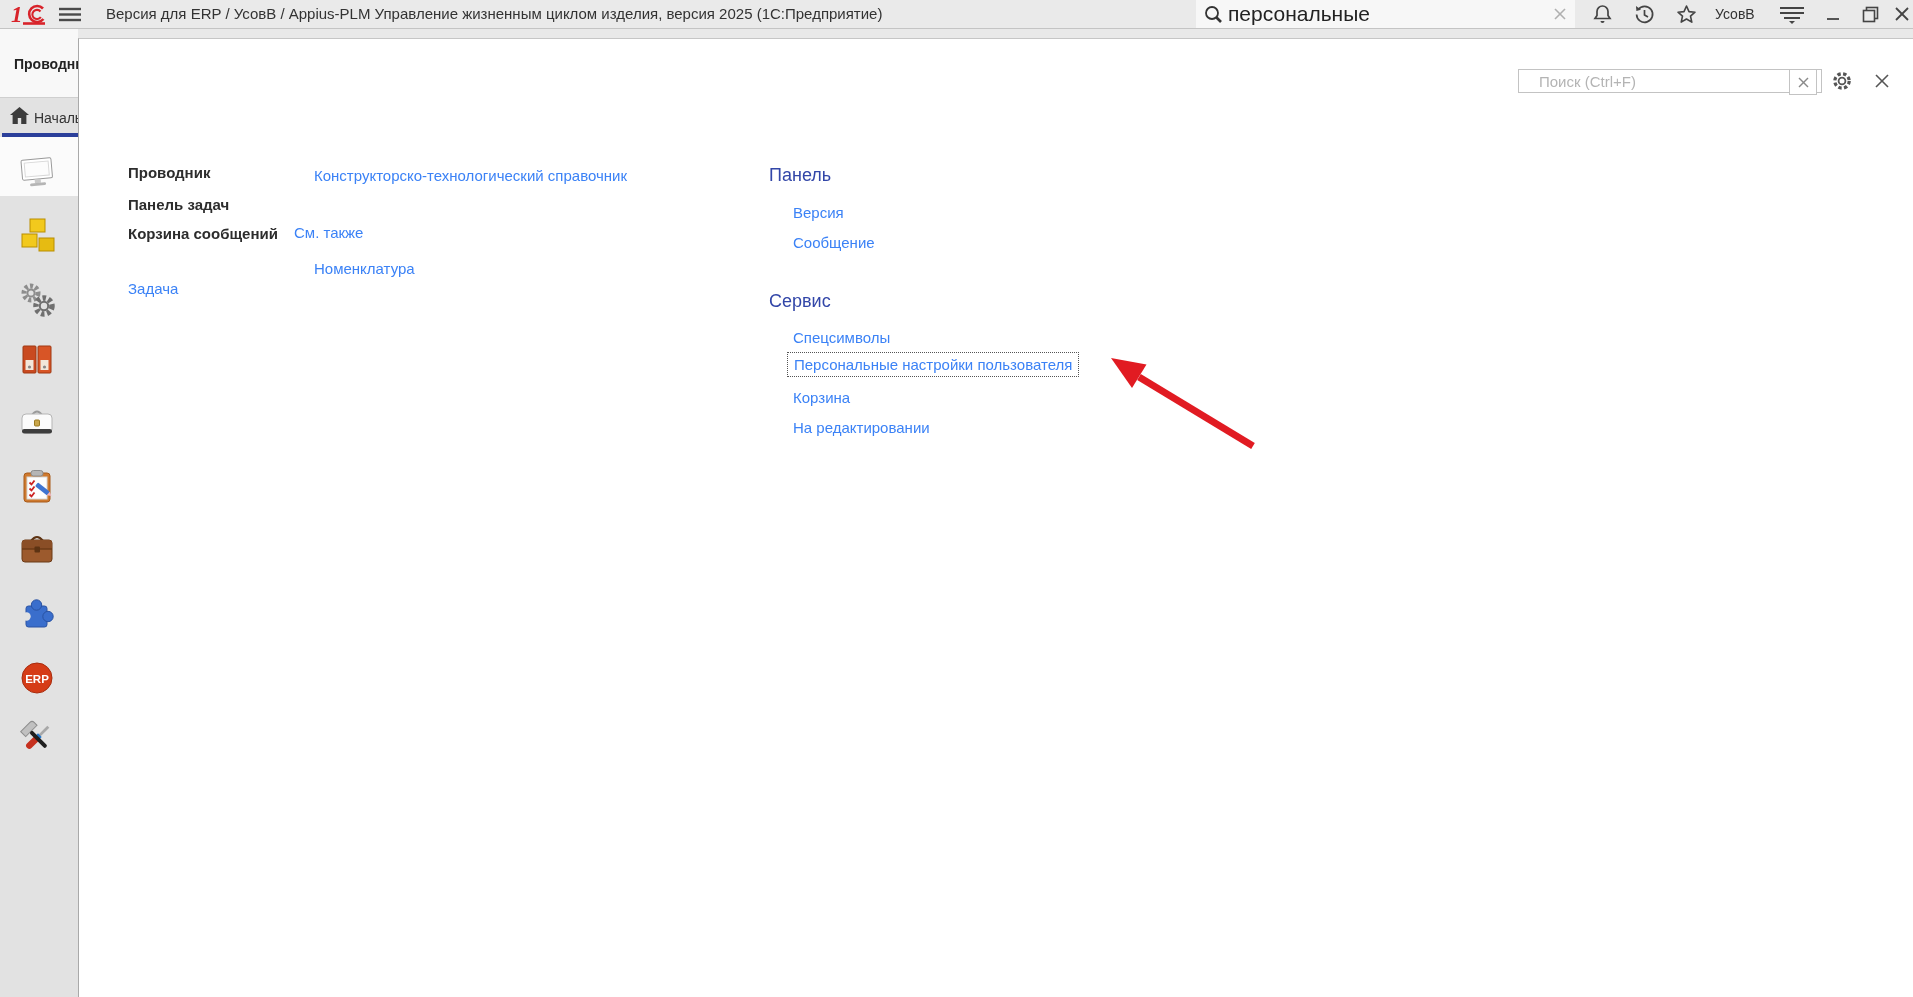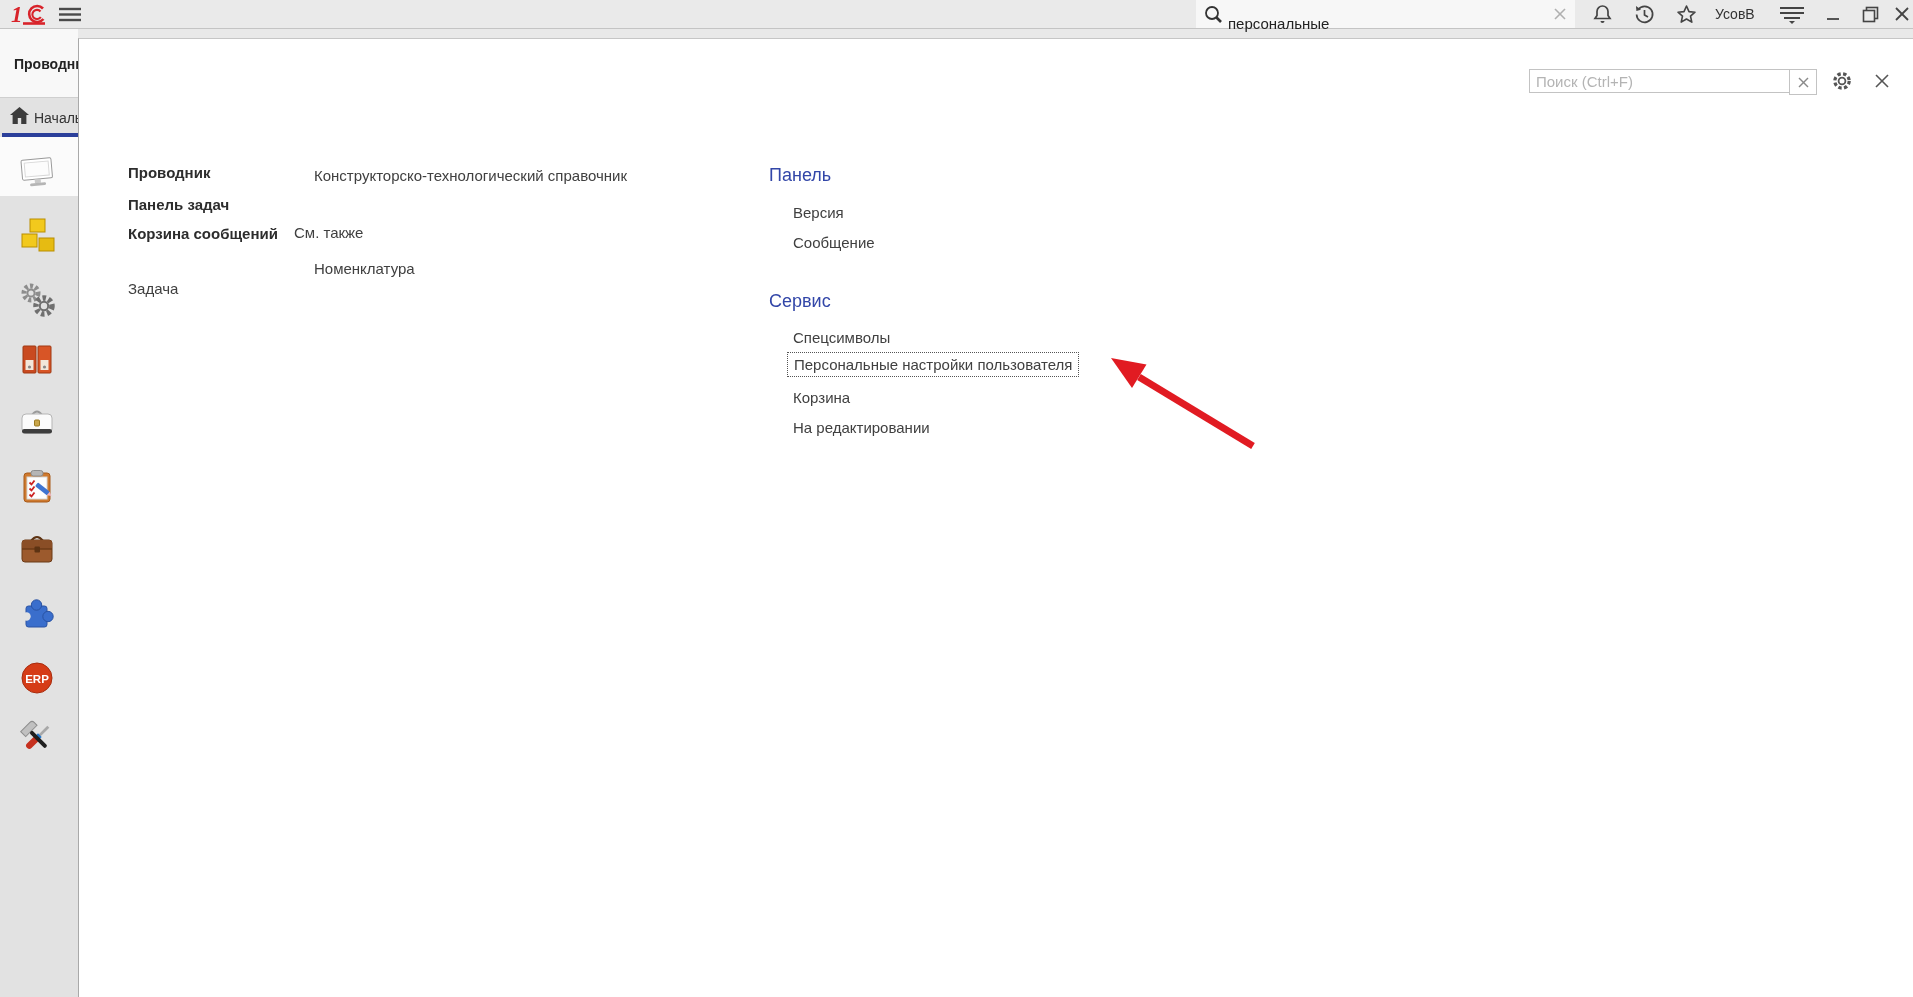--- a/index.html
+++ b/index.html
@@ -8,42 +8,42 @@
     font-family:"Liberation Sans",sans-serif;color:#333;
     -webkit-font-smoothing:antialiased;
   }
   .abs{position:absolute;}
   .nowrap{white-space:nowrap;}
 
   
   .titlebar{left:0;top:0;width:1913px;height:28px;background:#eaeaea;border-bottom:1px solid #c4c4c4;z-index:8;}
   .tb-title{left:106px;top:0;height:28px;line-height:28px;font-size:15px;color:#333;}
   .tb-search{left:1196px;top:0;width:379px;height:28px;background:#f7f7f7;}
-  .tb-search-text{left:1228px;top:10px;height:36px;line-height:28px;font-size:15px;color:#222;}
+  .tb-search-text{left:1228px;top:0;height:36px;line-height:28px;font-size:21px;color:#222;}
   .tb-user{top:0;height:28px;line-height:28px;font-size:14px;color:#333;}
 
   
   .tabstrip{left:0;top:28px;width:78px;height:70px;background:#f8f8f8;}
   .tab-window-label{left:14px;top:56px;font-size:14px;font-weight:bold;color:#222;z-index:2;}
   .strip-sep{left:0;top:97px;width:78px;height:1px;background:#cfcfcf;}
   .sidebar{left:0;top:98px;width:78px;height:899px;background:#e2e2e2;}
   .home-label{left:34px;top:110px;font-size:14px;color:#333;z-index:2;}
   .tab-underline{left:2px;top:133px;width:76px;height:4px;z-index:2;}
   .active-bg{left:0;top:137px;width:78px;height:59px;background:#fbfbfb;z-index:1;}
   .side-icon{left:17px;width:40px;height:40px;z-index:2;cursor:pointer;}
 
   
   .panel{left:78px;top:38px;width:1834px;height:958px;background:#ffffff;
          border-left:1px solid #a9a9a9;border-top:1px solid #c6c6c6;z-index:5;}
   .p-search{left:1439px;top:30px;width:262px;height:22px;border:1px solid #c3c3c3;
-            font-family:"Liberation Sans",sans-serif;font-size:15px;color:#444;padding:0 6px;background:#fff;outline:none;margin-left:11px;}
+            font-family:"Liberation Sans",sans-serif;font-size:15px;color:#444;padding:0 20px;background:#fff;outline:none;}
   .p-search::placeholder{color:#b4b4b4;}
   .p-clearbox{left:1710px;top:30px;width:26px;height:24px;border:1px solid #c3c3c3;background:#fff;
               display:flex;align-items:center;justify-content:center;cursor:pointer;}
-  .navitem{font-size:15px;color:#404040;cursor:pointer;}
+  .navitem{font-size:15px;color:#3b82f6;cursor:pointer;}
   .bold{font-weight:bold;color:#2d2d2d;}
   .bluehead{font-size:18px;color:#3246a8;cursor:pointer;}
   .focusbox{border:1px dotted #555;padding:3px 6px;}
   .linklike{cursor:pointer;}
 </style>
 </head>
 <body>
 
 <div class="stage">
 
@@ -59,20 +59,21 @@
     </svg>
 
     <svg class="abs" style="left:58px;top:7px" width="24" height="15" viewBox="0 0 24 15">
       <g stroke="#4a4a4a" stroke-width="2.4">
         <line x1="1" y1="2" x2="23" y2="2"></line>
           <line x1="1" y1="7.5" x2="23" y2="7.5"></line>
           <line x1="1" y1="13" x2="23" y2="13"></line>
       </g>
     </svg>
 
+    <div class="abs tb-title nowrap">Версия для ERP / УсовВ / Appius-PLM Управление жизненным циклом изделия, версия 2025 (1С:Предприятие)</div>
 
     <div class="abs tb-search">
       <svg class="abs" style="left:8px;top:5px" width="19" height="19" viewBox="0 0 19 19">
         <circle cx="8" cy="8" r="6" fill="none" stroke="#333" stroke-width="1.8"></circle>
         <line x1="12.5" y1="12.5" x2="17" y2="17" stroke="#333" stroke-width="2.6"></line>
       </svg>
       <div class="abs tb-search-text nowrap" style="left:32px">персональные</div>
       <svg class="abs" style="left:358px;top:8px" width="12" height="12" viewBox="0 0 12 12">
         <g stroke="#b0b0b0" stroke-width="1.6">
             <line x1="1" y1="1" x2="11" y2="11"></line>

